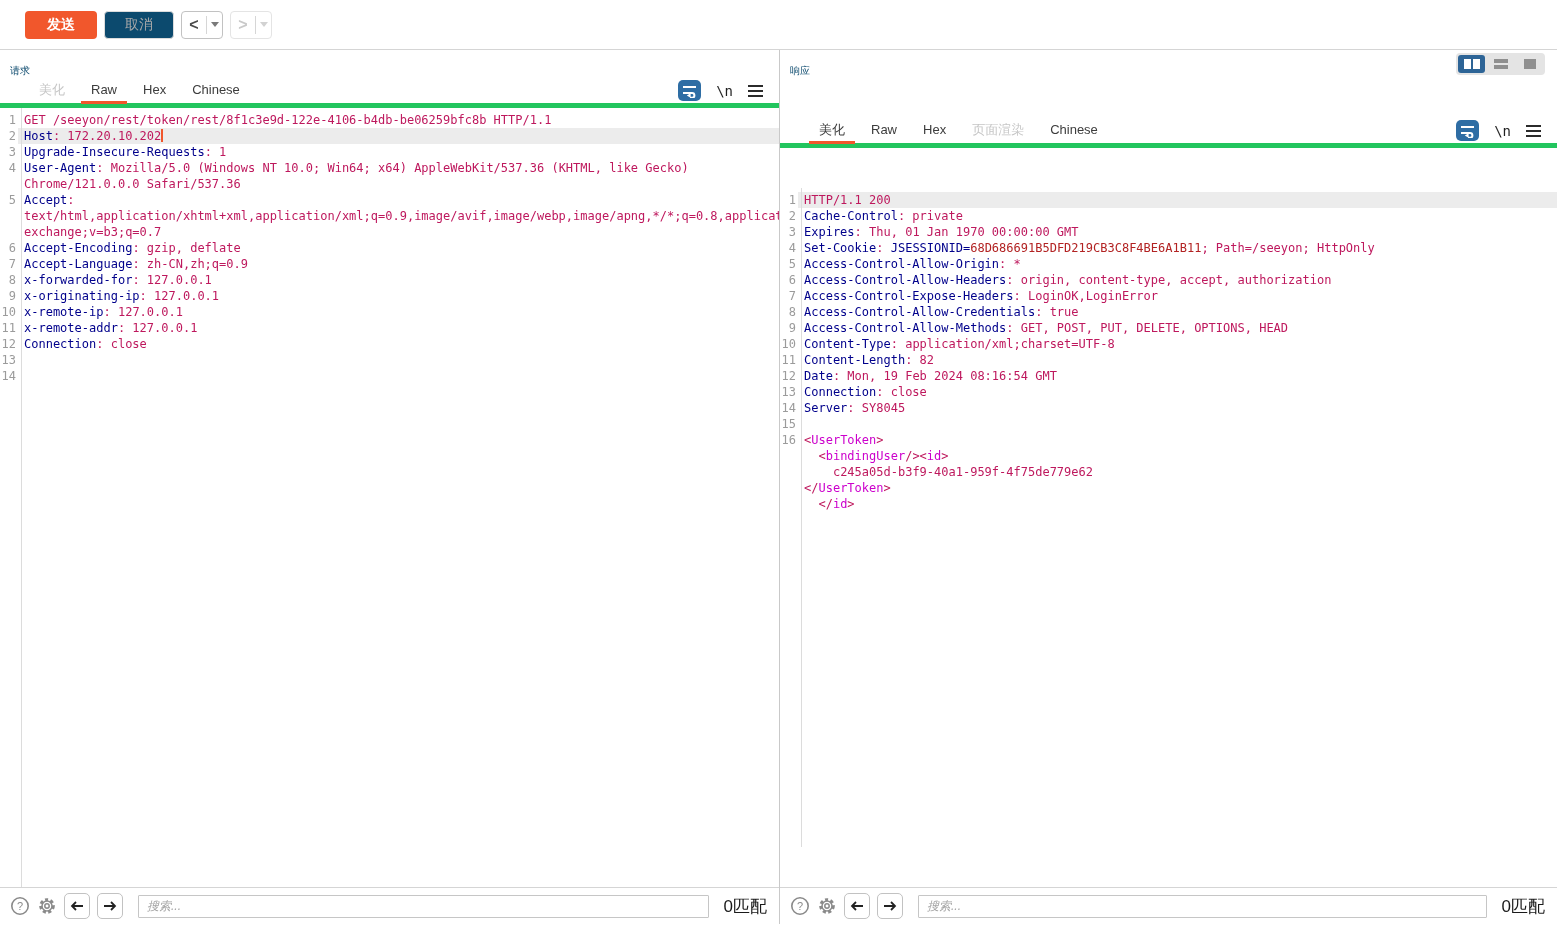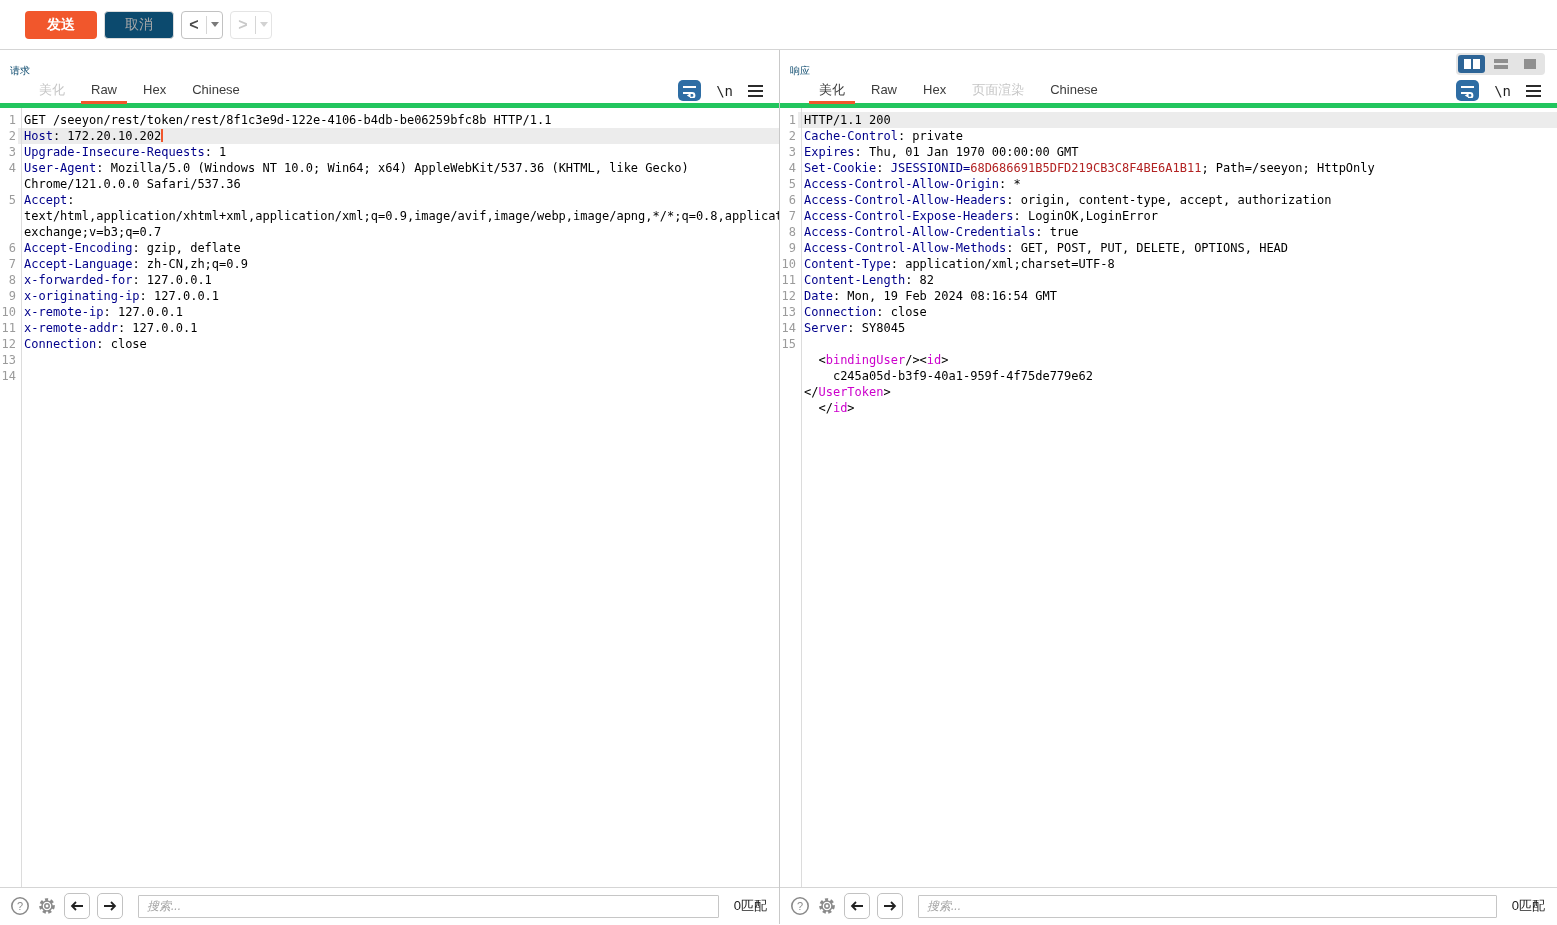--- a/index.html
+++ b/index.html
@@ -18,53 +18,53 @@
   .tri { width:0; height:0; border-left:4px solid transparent; border-right:4px solid transparent; border-top:5px solid #7a7a7a; }
   .split-btn.disabled { border-color:#e4e4e4; }
   .split-btn.disabled .main { color:#c9c9c9; }
   .split-btn.disabled .tri { border-top-color:#d2d2d2; }
 
   
   .panels { display:flex; height:874px; }
   .v-divider { width:1px; background:#c9c9c9; }
   .panel { display:flex; flex-direction:column; position:relative; background:#fff; }
   .panel.left { width:779px; }
-  .panel.right { width:777px; }
+  .panel.right { width:777px;gap:40px; }
   .panel-title { margin:14px 0 0 10px; font-size:10px; font-weight:normal; color:#0c4a6e; }
   .tabs { display:flex; align-items:flex-end; height:30px; border-bottom:5px solid #22c55e; padding-left:26px; position:relative; }
   .tab { padding:0 13px; font-size:13px; color:#3c3c3c; line-height:27px; position:relative; cursor:pointer; white-space:nowrap; }
   .tab.selected::after { content:""; position:absolute; left:3px; right:3px; bottom:-1px; height:3px; background:#f1572c; }
   .tab.disabled { color:#c6c6c6; }
   .tab-icons { margin-left:auto; display:flex; align-items:center; gap:15px; padding-right:16px; height:100%; }
   .wrap-icon { width:23px; height:21px; background:#2e6da4; border-radius:5px; display:flex; align-items:center; justify-content:center; cursor:pointer; }
   .nl-icon { font-family:"DejaVu Sans Mono",monospace; font-size:14px; color:#1f1f1f; cursor:pointer; }
   .menu-icon { display:flex; flex-direction:column; gap:3px; cursor:pointer; }
   .menu-icon i { display:block; width:15px; height:2px; background:#2b2b2b; }
 
   
   .code { flex:1 1 auto; overflow:hidden; position:relative; padding-top:4px;
     font-family:"DejaVu Sans Mono","Liberation Mono",monospace; font-size:12px; line-height:16px; }
   .code::before { content:""; position:absolute; left:21px; top:0; bottom:0; width:1px; background:#dcdcdc; }
   .code-line { display:flex; min-height:16px; }
   .gutter { flex:0 0 18px; text-align:right; color:#9b9b9b; padding-right:2px; user-select:none; }
   .line-text { flex:1; white-space:pre-wrap; overflow-wrap:break-word; padding-left:6px; padding-right:10px; color:#1a1a1a; }
   .code-line.selected .line-text { background:#ececec; }
-  .c-plain { color:#000000;text-align:right; }
+  .c-plain { color:#be185d;text-align:right; }
   .c-name { color:#00008b; }
   .c-red { color:#b22222; }
   .c-tag { color:#cc00cc; }
   .caret-bar { display:inline-block; width:2px; height:13px; background:#f1572c; vertical-align:-2px; }
 
   
   .panel-footer { height:37px; border-top:1px solid #d5d5d5; display:flex; align-items:center; padding:0 10px; gap:7px; background:#fff; }
   .foot-icon { width:20px; height:20px; display:flex; align-items:center; justify-content:center; cursor:pointer; }
   .nav-btn { width:26px; height:26px; border:1px solid #c2c2c2; border-radius:5px; background:#fff; display:flex; align-items:center; justify-content:center; cursor:pointer; }
   .search-input { flex:1; height:23px; border:1px solid #c6c6c6; border-radius:1px; padding:0 8px; font-size:12px; font-family:"Liberation Sans",sans-serif; color:#0369a1; margin-left:8px; outline:none; }
   .search-input::placeholder { color:#a5a5a5; font-style:italic; }
-  .match-count { font-size:13px; color:#1a1a1a; white-space:nowrap; margin-left:8px; margin-right:2px; }
+  .match-count { font-size:17px; color:#1a1a1a; white-space:nowrap; margin-left:8px; margin-right:2px; }
 
   
   .layout-switch { position:absolute; top:3px; right:12px; background:#e4e4e4; border-radius:4px; display:flex; padding:2px; gap:2px; }
   .layout-seg { width:27px; height:18px; border-radius:3px; display:flex; align-items:center; justify-content:center; gap:2px; cursor:pointer; }
   .layout-seg.active { background:#2d6496; }
   .layout-seg .pane { width:7px; height:10px; background:#fff; }
   .layout-seg .bars { display:flex; flex-direction:column; gap:2px; }
   .layout-seg .bar { width:14px; height:4px; background:#8f8f8f; }
   .layout-seg .sq { width:12px; height:10px; background:#8f8f8f; }
 </style>
@@ -305,20 +305,24 @@
           </div>
           <div class="code-line">
             <span class="gutter">14</span>
             <span class="line-text"><span class="c-name">Server</span><span class="c-plain">: SY8045</span></span>
           </div>
           <div class="code-line">
             <span class="gutter">15</span>
             <span class="line-text"></span>
           </div>
           <div class="code-line">
+            <span class="gutter">16</span>
+            <span class="line-text"><span class="c-plain">&lt;</span><span class="c-tag">UserToken</span><span class="c-plain">&gt;</span></span>
+          </div>
+          <div class="code-line">
             <span class="gutter"></span>
             <span class="line-text"><span class="c-plain">  &lt;</span><span class="c-tag">bindingUser</span><span class="c-plain">/&gt;&lt;</span><span class="c-tag">id</span><span class="c-plain">&gt;</span></span>
           </div>
           <div class="code-line">
             <span class="gutter"></span>
             <span class="line-text"><span class="c-plain">    c245a05d-b3f9-40a1-959f-4f75de779e62</span></span>
           </div>
           <div class="code-line">
             <span class="gutter"></span>
             <span class="line-text"><span class="c-plain">&lt;/</span><span class="c-tag">UserToken</span><span class="c-plain">&gt;</span></span>

